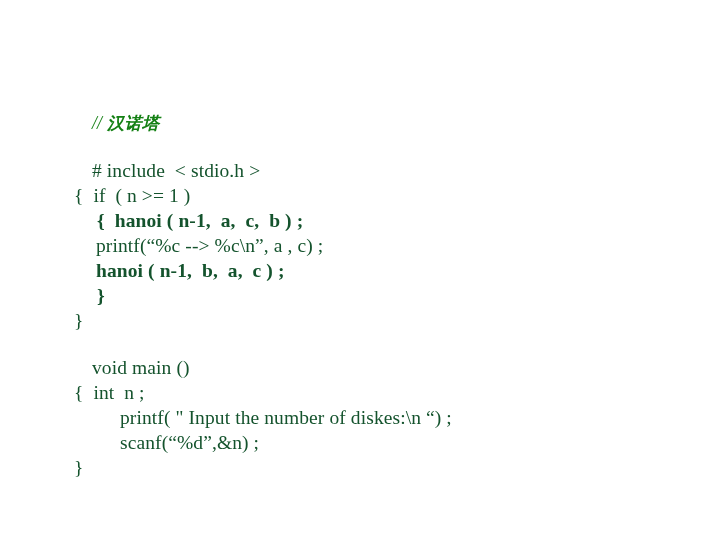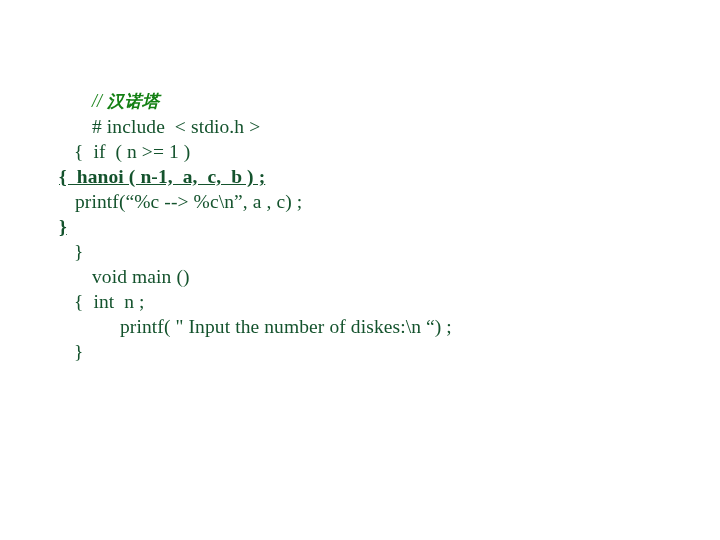--- a/index.html
+++ b/index.html
@@ -57,54 +57,56 @@
     font-style: italic;
     font-size: 17px;
     letter-spacing: 0.5px;
   }
 
   .code-line.bold {
     font-weight: bold;
   }
 
   
-  .ind0 { padding-left: 92px; }
+  .ind0 { padding-left: 92px; margin-top: 22px; }
   .ind1 { padding-left: 74px; }
   .ind2 { padding-left: 120px; }
-  .ind3 { padding-left: 59px; text-decoration: underline; }
-  .ind4 { padding-left: 75px; }
+  .ind3 { padding-left: 97px; }
+  .ind4 { padding-left: 96px; }
 </style>
 </head>
 <body>
 
 <div id="slide">
 
   <div id="code-block">
 
     <span class="code-line comment ind0"><span class="slashes">//</span> <span class="cjk">汉诺塔</span></span>
 
     <span class="code-line ind0"># include  &lt; stdio.h &gt;</span>
 
 
     <span class="code-line ind1">{  if  ( n &gt;= 1 )</span>
 
     <span class="code-line bold ind3">{  hanoi ( n-1,  a,  c,  b ) ;</span>
 
     <span class="code-line ind4">printf(“%c --&gt; %c\n”, a , c) ;</span>
 
+    <span class="code-line bold ind4">hanoi ( n-1,  b,  a,  c ) ;</span>
 
     <span class="code-line bold ind3">}</span>
 
     <span class="code-line ind1">}</span>
 
     <span class="code-line ind0">void main ()</span>
 
     <span class="code-line ind1">{  int  n ;</span>
 
     <span class="code-line ind2">printf( " Input the number of diskes:\n “) ;</span>
 
+    <span class="code-line ind2">scanf(“%d”,&amp;n) ;</span>
 
 
     <span class="code-line ind1">}</span>
 
   </div>
 
 </div>
 
 </body></html>

